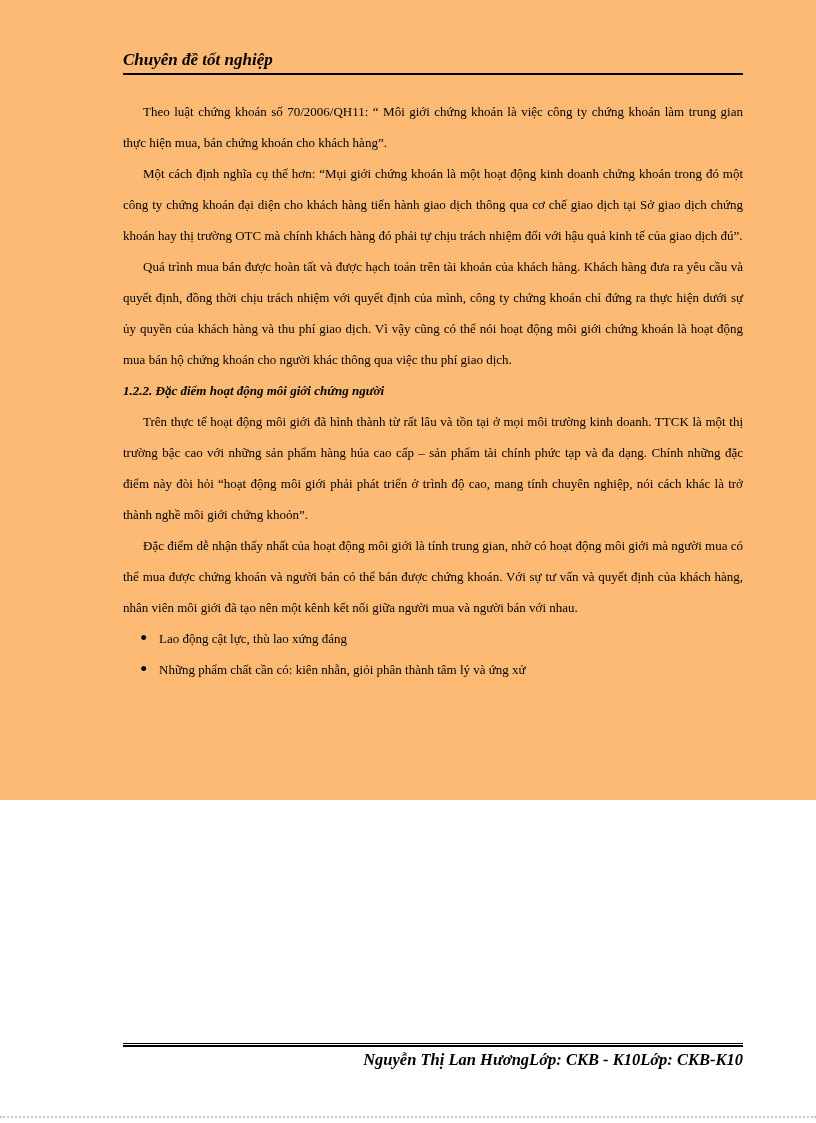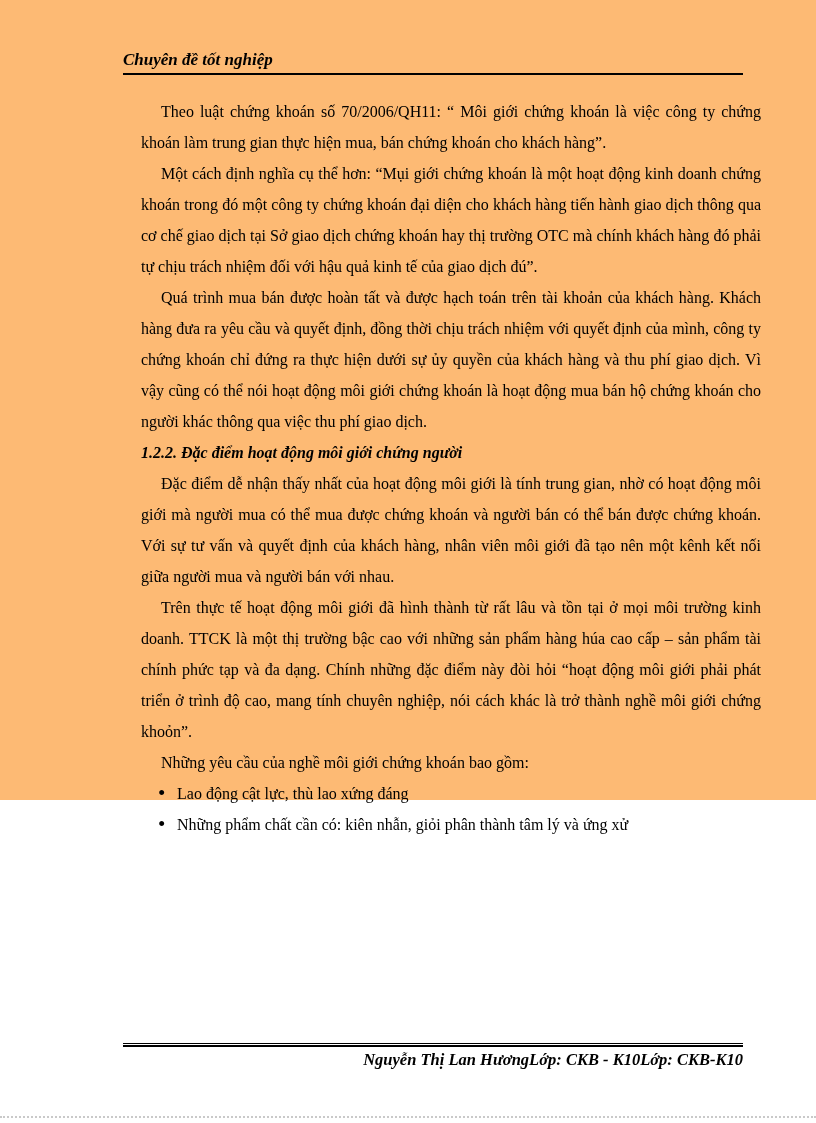--- a/index.html
+++ b/index.html
@@ -23,22 +23,22 @@
     padding-bottom: 3px;
   }
   .header-title {
     font-size: 17px;
     font-weight: bold;
     font-style: italic;
   }
   
   .content {
     position: absolute;
-    left: 141px; width: 620px; top: 96px;
-    font-size: 16px;
+    left: 123px; width: 620px; top: 96px;
+    font-size: 13px;
     line-height: 31px;
     text-align: justify;
   }
   .content p { text-indent: 20px; }
   .section-heading {
     font-weight: bold;
     font-style: italic;
     text-indent: 0 !important;
     text-align: left;
   }
@@ -86,23 +86,22 @@
 
   <div class="header">
     <div class="header-title">Chuyên đề tốt nghiệp</div>
   </div>
 
   <div class="content">
     <p>Theo luật chứng khoán số 70/2006/QH11: “ Môi giới chứng khoán là việc công ty chứng khoán làm trung gian thực hiện mua, bán chứng khoán cho khách hàng”.</p>
     <p>Một cách định nghĩa cụ thể hơn: “Mụi giới chứng khoán là một hoạt động kinh doanh chứng khoán trong đó một công ty chứng khoán đại diện cho khách hàng tiến hành giao dịch thông qua cơ chế giao dịch tại Sở giao dịch chứng khoán hay thị trường OTC mà chính khách hàng đó phải tự chịu trách nhiệm đối với hậu quả kinh tế của giao dịch đú”.</p>
     <p>Quá trình mua bán được hoàn tất và được hạch toán trên tài khoản của khách hàng. Khách hàng đưa ra yêu cầu và quyết định, đồng thời chịu trách nhiệm với quyết định của mình, công ty chứng khoán chỉ đứng ra thực hiện dưới sự ủy quyền của khách hàng và thu phí giao dịch. Vì vậy cũng có thể nói hoạt động môi giới chứng khoán là hoạt động mua bán hộ chứng khoán cho người khác thông qua việc thu phí giao dịch.</p>
     <p class="section-heading">1.2.2. Đặc điểm hoạt động môi giới chứng người</p>
+    <p>Trên thực tế hoạt động môi giới đã hình thành từ rất lâu và tồn tại ở mọi môi trường kinh doanh. TTCK là một thị trường bậc cao với những sản phẩm hàng húa cao cấp – sản phẩm tài chính phức tạp và đa dạng. Chính những đặc điểm này đòi hỏi “hoạt động môi giới phải phát triển ở trình độ cao, mang tính chuyên nghiệp, nói cách khác là trở thành nghề môi giới chứng khoỏn”.</p>
     <p>Đặc điểm dễ nhận thấy nhất của hoạt động môi giới là tính trung gian, nhờ có hoạt động môi giới mà người mua có thể mua được chứng khoán và người bán có thể bán được chứng khoán. Với sự tư vấn và quyết định của khách hàng, nhân viên môi giới đã tạo nên một kênh kết nối giữa người mua và người bán với nhau.</p>
-    <p>Trên thực tế hoạt động môi giới đã hình thành từ rất lâu và tồn tại ở mọi môi trường kinh doanh. TTCK là một thị trường bậc cao với những sản phẩm hàng húa cao cấp – sản phẩm tài chính phức tạp và đa dạng. Chính những đặc điểm này đòi hỏi “hoạt động môi giới phải phát triển ở trình độ cao, mang tính chuyên nghiệp, nói cách khác là trở thành nghề môi giới chứng khoỏn”.</p>
-    <p>Những yêu cầu của nghề môi giới chứng khoán bao gồm:</p>
     <ul class="bullets">
       <li>Lao động cật lực, thù lao xứng đáng</li>
       <li>Những phẩm chất cần có: kiên nhẫn, giỏi phân thành tâm lý và ứng xử</li>
     </ul>
   </div>
 
   <div class="footer">
     <div class="footer-rule"></div>
     <div class="footer-row">
       <span>Nguyễn Thị Lan HươngLớp: CKB - K10</span>

